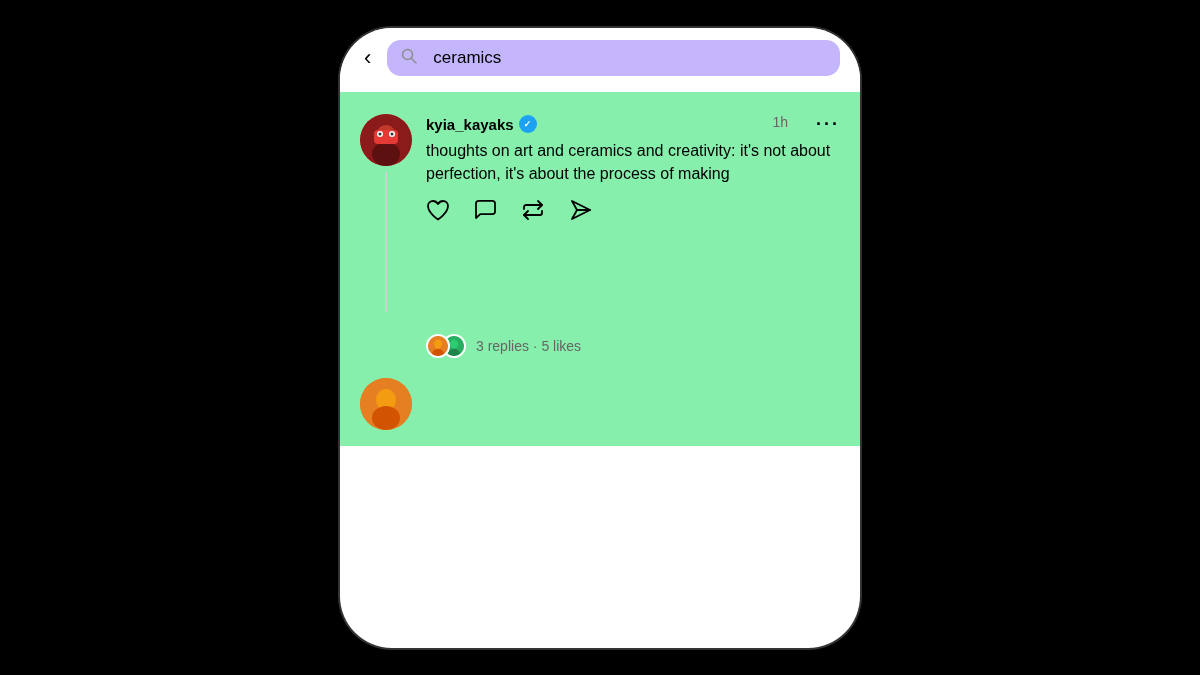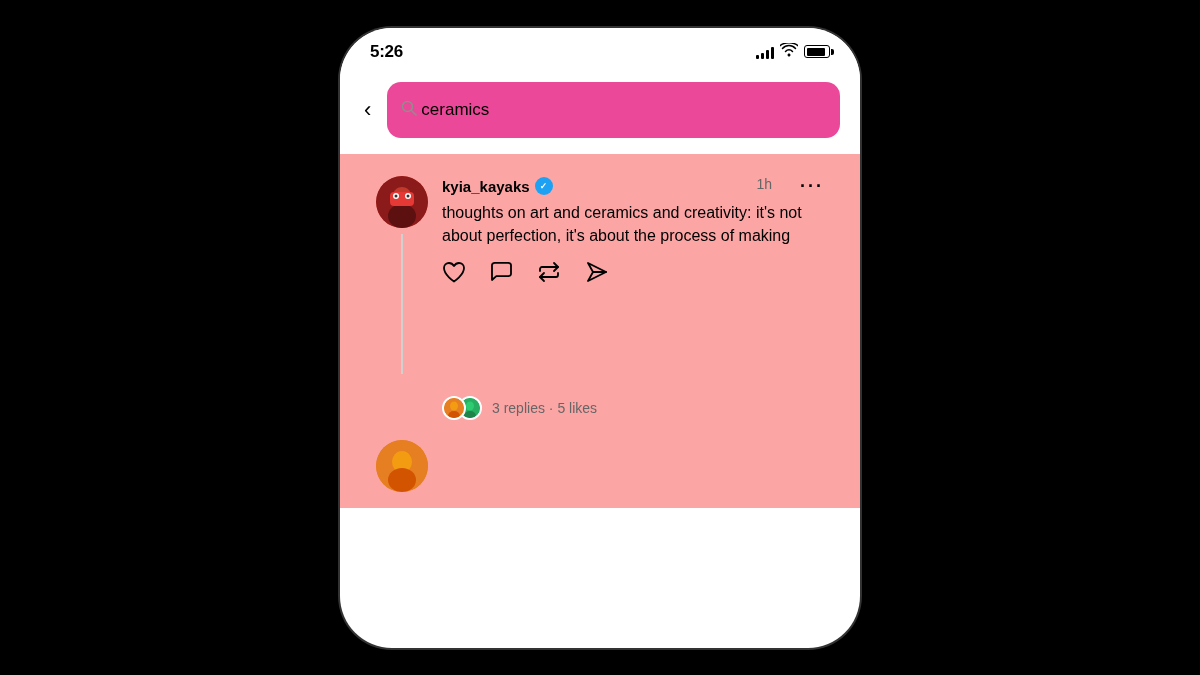--- a/index.html
+++ b/index.html
@@ -111,43 +111,43 @@
     .back-btn {
       font-size: 22px;
       color: #000;
       font-weight: 300;
       cursor: pointer;
       padding: 4px;
     }
 
     .search-bar {
       flex: 1;
-      background: #ec4899;
+      background: #c4b5fd;
       border-radius: 14px;
       display: flex;
       align-items: center;
-      padding: 18px 14px;
-      gap: 4px;
+      padding: 8px 14px;
+      gap: 16px;
     }
 
     .search-icon-wrap {
       color: #8e8e8e;
       font-size: 16px;
     }
 
     .search-text {
       font-size: 17px;
       color: #000;
       font-weight: 400;
     }
 
     
     .content {
-      padding: 8px 16px;
-      background: #fca5a5;
+      padding: 8px 0;
+      background: #86efac;
     }
 
     
     .post {
       padding: 14px 20px;
     }
 
     .post-header {
       display: flex;
       align-items: flex-start;
@@ -328,42 +328,20 @@
     .icon-heart { font-size: 22px; }
     .icon-comment { font-size: 22px; }
     .icon-repost { font-size: 22px; }
     .icon-share { font-size: 20px; }
   </style>
 </head>
 <body>
 
 <div class="phone-frame">
 
-  <div class="status-bar">
-    <span class="status-time">5:26</span>
-    <div class="status-icons">
-      <div class="signal-bars">
-        <span></span>
-          <span></span>
-          <span></span>
-          <span></span>
-      </div>
-      <span class="wifi-icon">
-        <svg width="18" height="14" viewBox="0 0 18 14" fill="none">
-          <path d="M9 10.5C9.8 10.5 10.5 11.2 10.5 12S9.8 13.5 9 13.5 7.5 12.8 7.5 12 8.2 10.5 9 10.5z" fill="#000"></path>
-          <path d="M5.5 8.5C6.5 7.4 7.7 6.8 9 6.8s2.5.6 3.5 1.7" stroke="#000" stroke-width="1.5" stroke-linecap="round" fill="none"></path>
-          <path d="M2.5 5.5C4.2 3.6 6.5 2.5 9 2.5s4.8 1.1 6.5 3" stroke="#000" stroke-width="1.5" stroke-linecap="round" fill="none"></path>
-          <path d="M0 2.8C2.2.8 5.5-.2 9-.2s6.8 1 9 3" stroke="#000" stroke-width="1.5" stroke-linecap="round" fill="none"></path>
-        </svg>
-      </span>
-      <div class="battery-icon">
-        <div class="battery-fill"></div>
-      </div>
-    </div>
-  </div>
 
   <div class="search-container">
     <span class="back-btn">‹</span>
     <div class="search-bar">
       <span class="search-icon-wrap">
         <svg width="16" height="16" viewBox="0 0 16 16" fill="none">
           <circle cx="6.5" cy="6.5" r="5" stroke="#8e8e8e" stroke-width="1.5"></circle>
           <line x1="10.5" y1="10.5" x2="15" y2="15" stroke="#8e8e8e" stroke-width="1.5" stroke-linecap="round"></line>
         </svg>
       </span>

